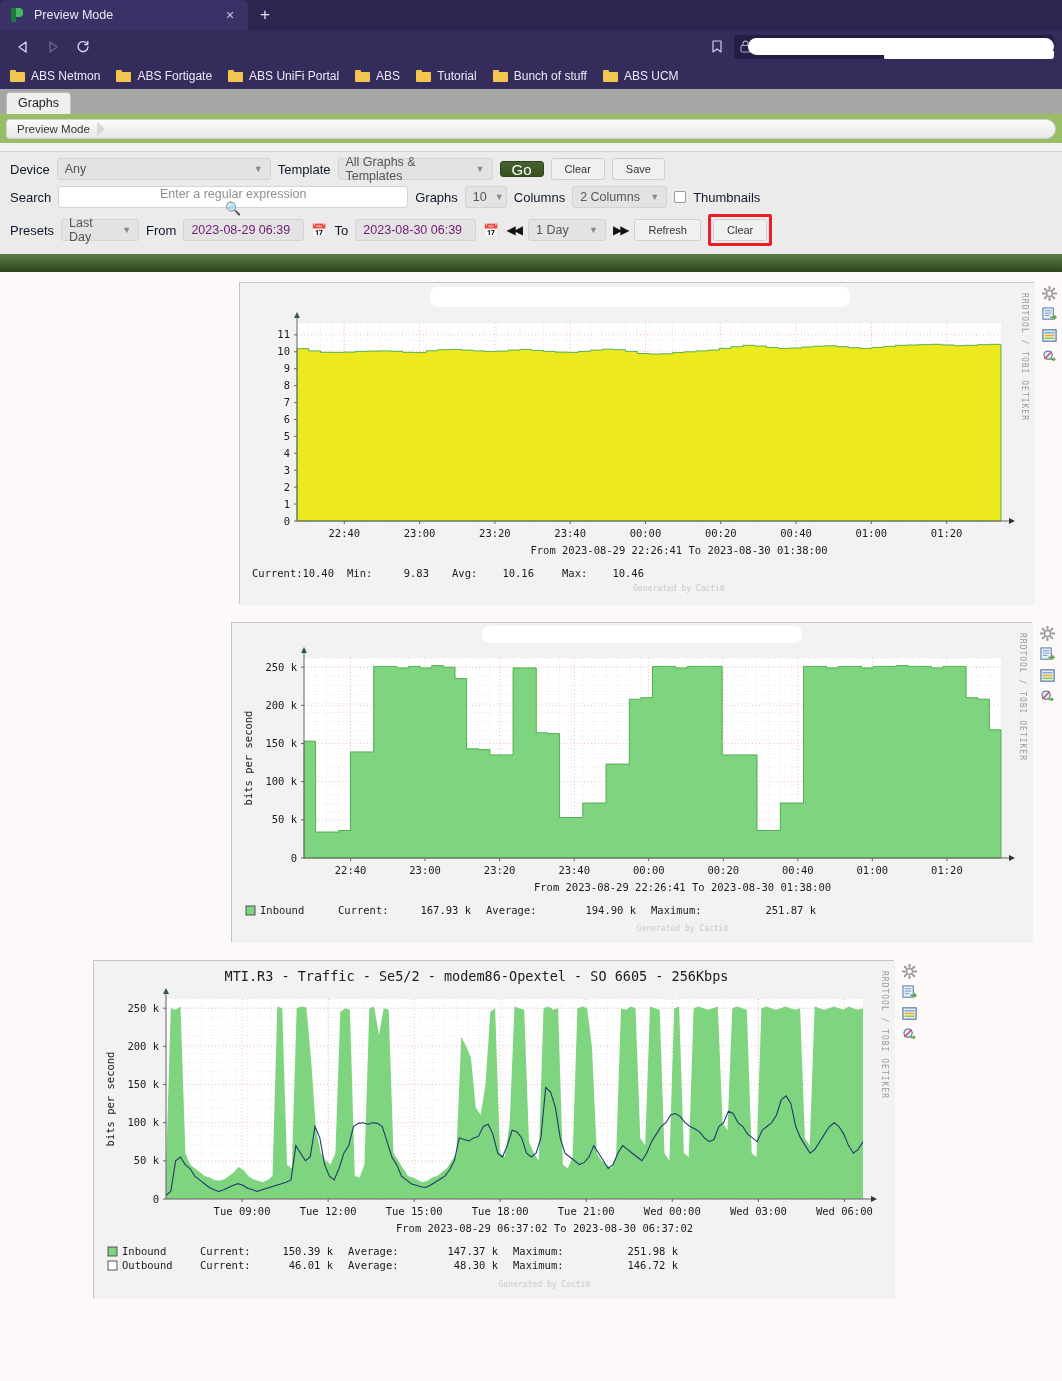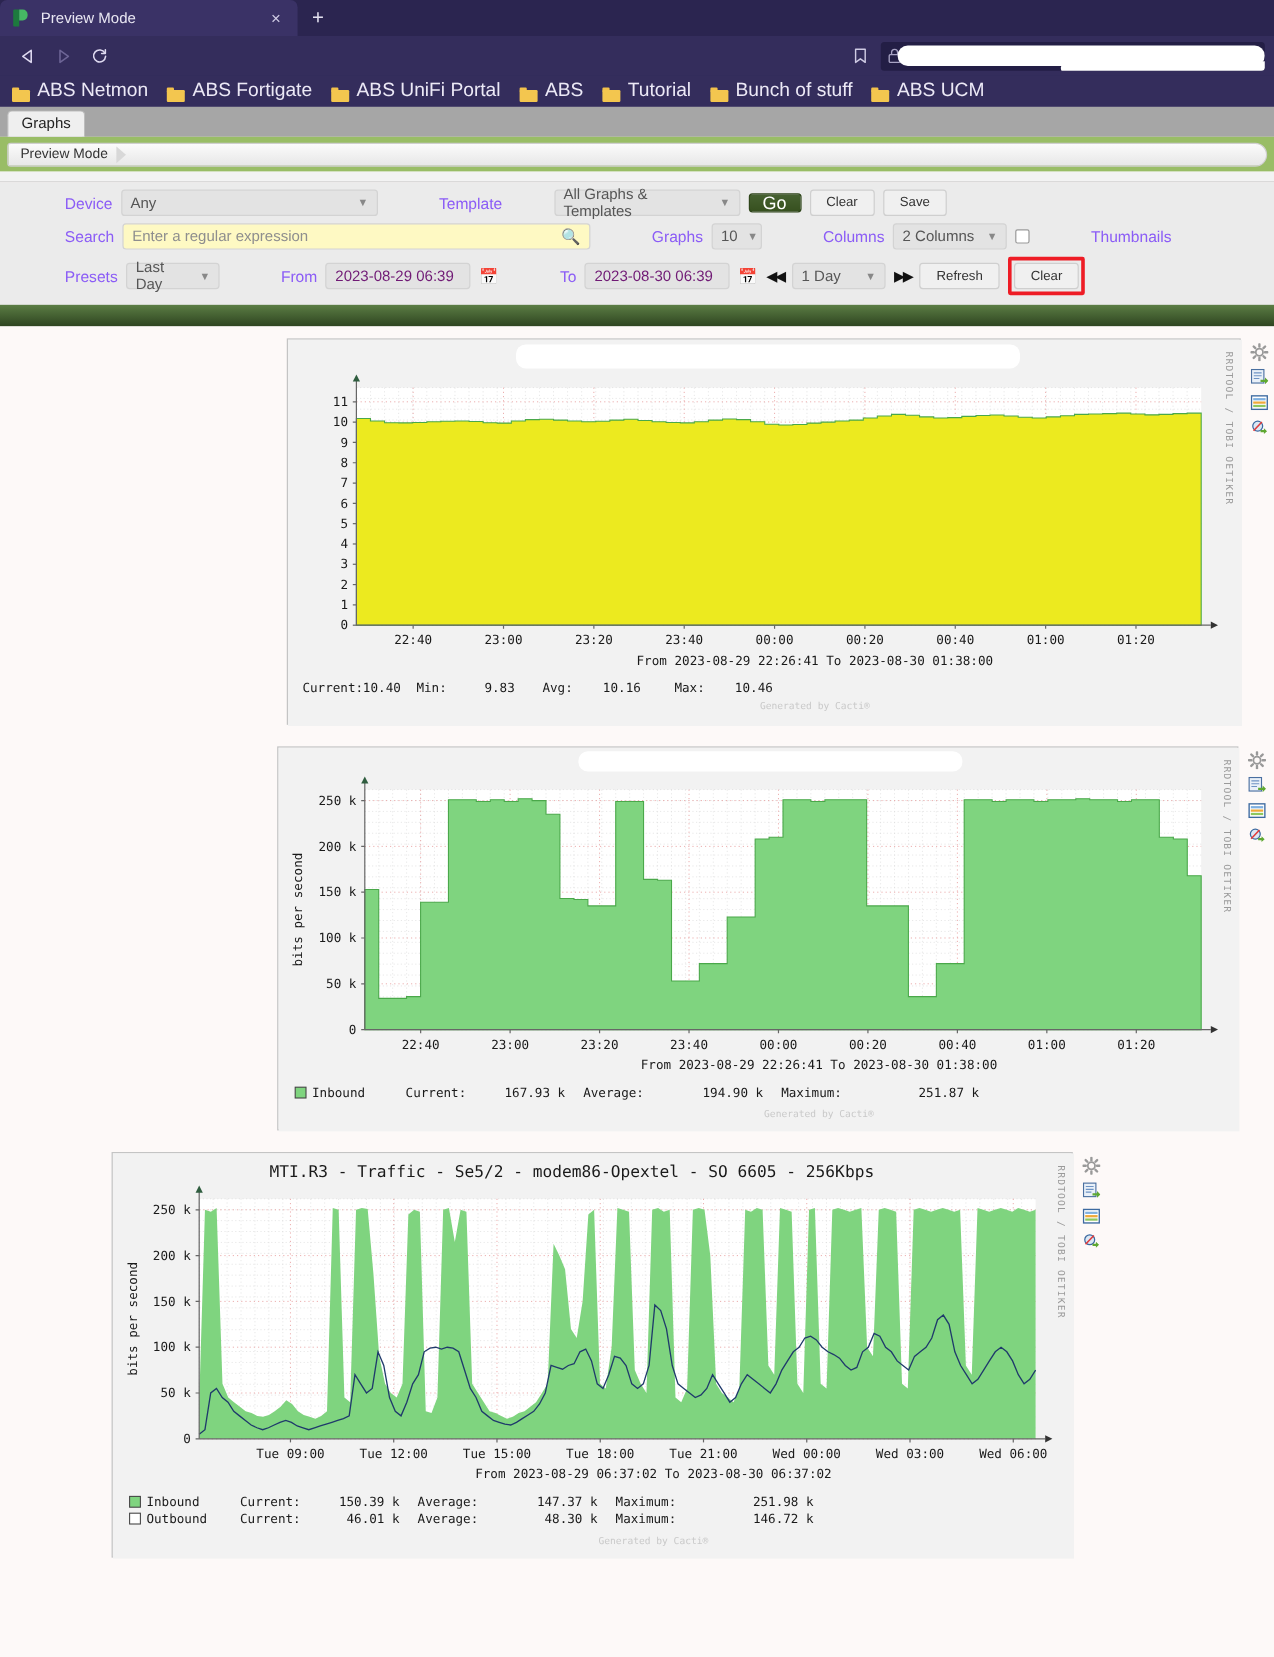--- a/index.html
+++ b/index.html
@@ -50,21 +50,21 @@
   .url-redact{
     position:absolute; left:14px; top:3px; width:306px; height:17px;
     background:#fff; border-radius:9px;
   }
   .url-redact2{
     position:absolute; left:150px; top:16px; width:180px; height:11px;
     background:#fff; border-radius:6px;
   }
 
   .bookmarkbar { height:26px; display:flex; align-items:center; padding:0 10px; background:#342d5c; gap:16px; }
-  .bm { display:flex; align-items:flex-end; color:#ece9f6; font-size:16px; white-space:nowrap; cursor:pointer; }
+  .bm { display:flex; align-items:center; color:#ece9f6; font-size:12px; white-space:nowrap; cursor:pointer; }
   .folder-icon { width:15px; height:12px; margin-right:6px; flex:0 0 15px; position:relative; }
   .folder-icon:before{
     content:""; position:absolute; left:0; top:0; width:6px; height:3px;
     background:#f2c14b; border-radius:1px 1px 0 0;
   }
   .folder-icon:after{
     content:""; position:absolute; left:0; top:2px; width:15px; height:10px;
     background:#f3c64f; border-radius:1px;
   }
   .tabrow { height:25px; display:flex; align-items:flex-end; padding-left:6px; background:#a6a6a6;}
@@ -90,31 +90,31 @@
 
   .filters-panel { background:#ebebeb; border-top:1px solid #d2d2d2; }
   .filters-header {
     background:linear-gradient(#39622c,#2c4d22);
     color:#fff; font-weight:bold; font-size:13px;
     padding:5px 10px;
   }
   .filters-body { padding:6px 10px 8px 10px; background:#ebebeb; }
   .frow { display:flex; align-items:center; gap:7px; margin-bottom:6px; }
   .frow:last-child { margin-bottom:0; }
-  .flabel { font-size:13px; color:#8b5cf6;margin-left:44px; }
+  .flabel { font-size:13px; color:#0f172a; }
   .finput, .fselect {
     background:#e3e3e3; border:1px solid #d3d3d3; border-radius:3px;
     height:22px; display:flex; align-items:center; padding:0 7px;
     font-size:12.5px; color:#555; cursor:pointer;
   }
   .fselect { justify-content:space-between; }
   .caret { margin-left:8px; color:#888; font-size:9px; }
   .dev-select { width:214px;text-align:center; }
-  .tpl-select { width:155px;margin-left:36px; }
-  .search-input { width:390px; background:#fef9c3; justify-content:space-between; color:#8e8e8e; }
+  .tpl-select { width:155px; }
+  .search-input { width:350px; background:#ffffff; justify-content:space-between; color:#8e8e8e;flex-direction:column; }
   .search-icon { color:#333; font-size:13px; font-weight:bold;}
   .graphs-select { width:42px; }
   .cols-select { width:95px;justify-content:space-between; }
   .presets-select { width:78px; }
   .from-input, .to-input { width:121px; color:#701a75; }
   .gobtn {
     background:linear-gradient(#466131,#37501f); color:#fff; border:1px solid #2f461b;
     border-radius:3px; height:16px; padding:0 11px; font-size:15px;
     display:flex; align-items:center; cursor:pointer;
   }

